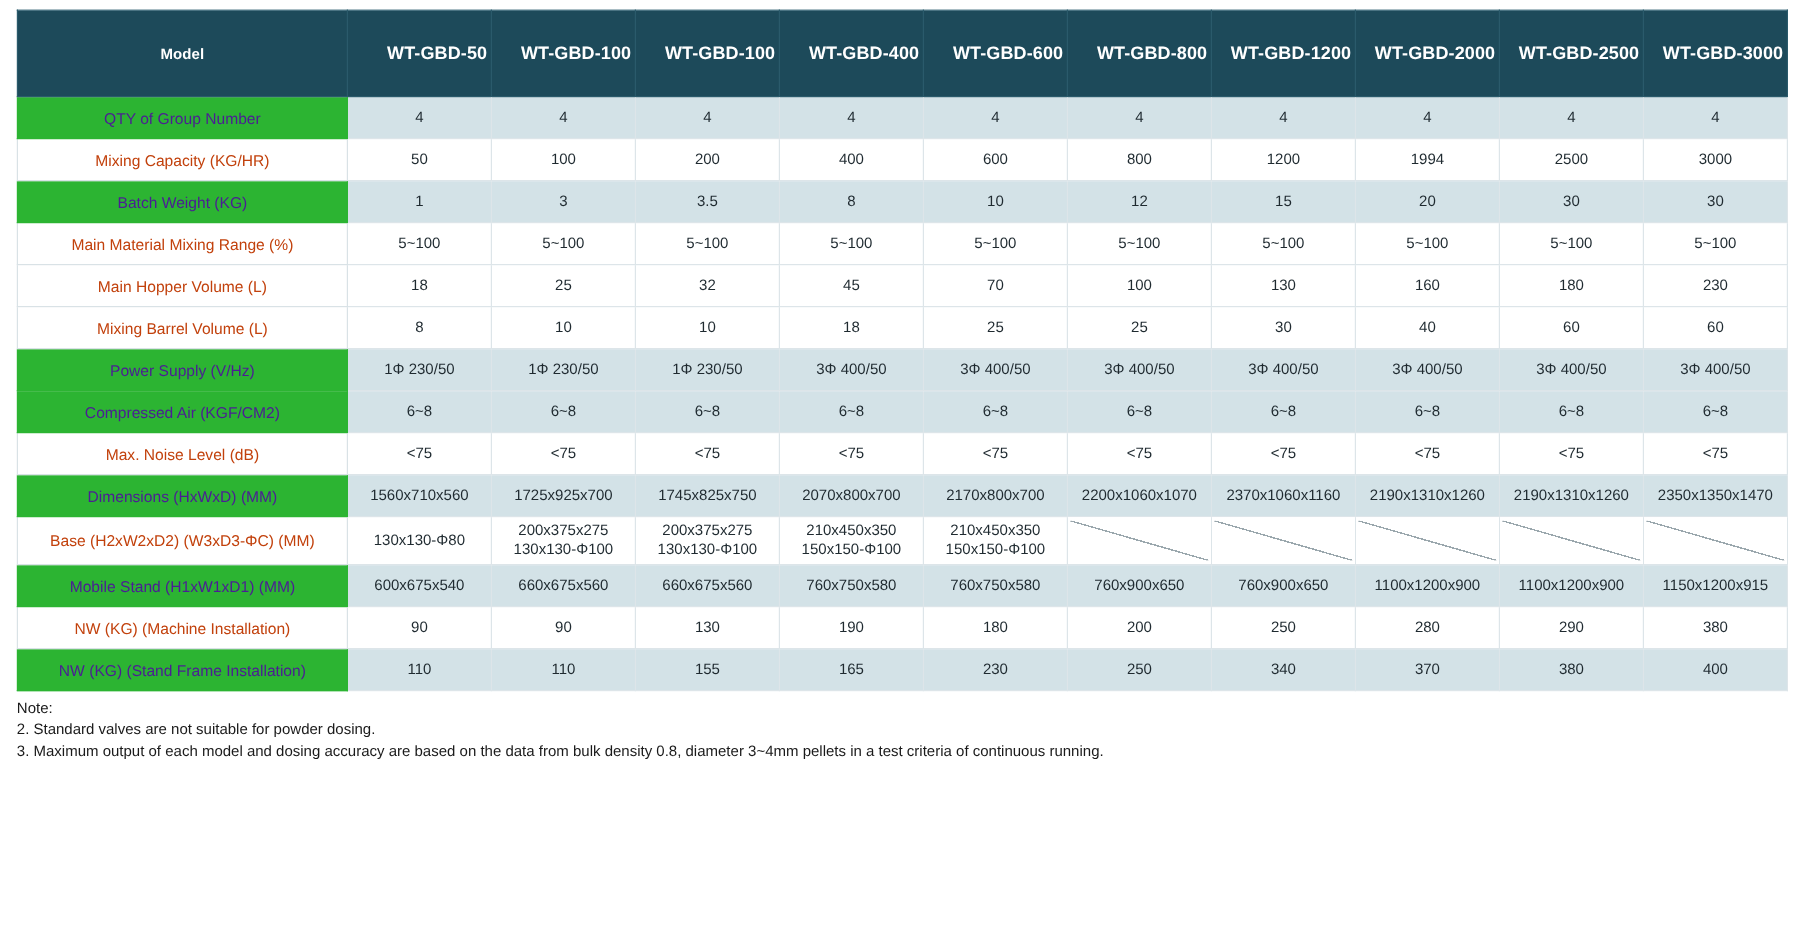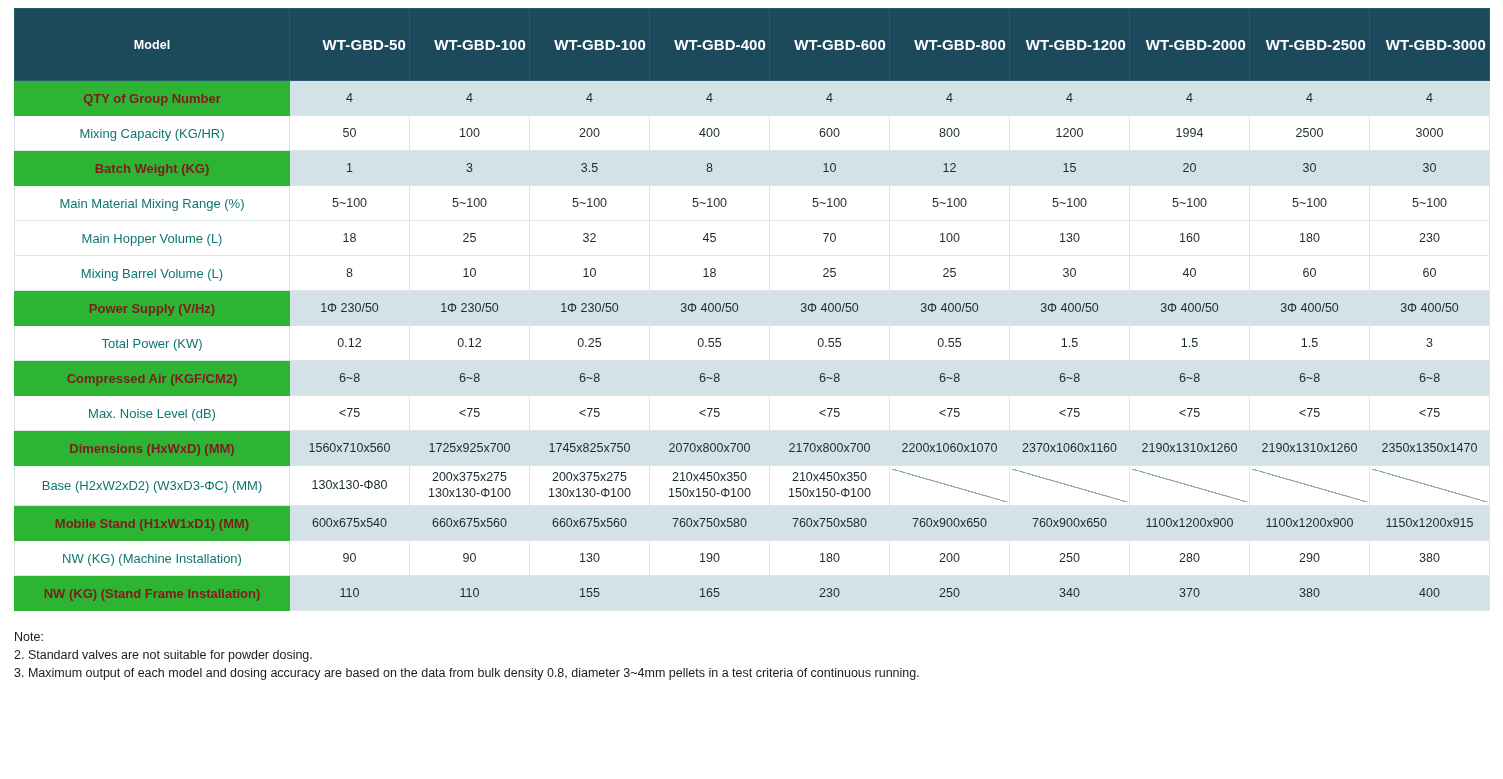--- a/index.html
+++ b/index.html
@@ -43,28 +43,28 @@
   thead th.model-head { font-size: 15px; text-align: right; }
 
   
   td.rowlabel {
     height: 35px;
     text-align: center;
     vertical-align: middle;
     font-size: 13px;
     padding: 2px 6px;
     border: 1px solid #d9e2e6;
-    color: #0f766e;
+    color: #c2410c;
     background: #ffffff;
     white-space: nowrap;
   }
   tr.green td.rowlabel {
     background: #2cb432;
-    color: #7f1d1d;
-    font-weight: bold;
+    color: #4c1d95;
+    font-weight: normal;
     border-color: #2cb432;
   }
 
   
   td.val {
     height: 35px;
     text-align: center;
     vertical-align: middle;
     font-size: 12.5px;
     color: #1f2a30;
@@ -100,21 +100,21 @@
     top: 3px;
     bottom: 3px;
     background-image: linear-gradient(to top right,
       transparent 0%, transparent calc(50% - 0.6px),
       #9aa7ad calc(50% - 0.6px), #9aa7ad calc(50% + 0.6px),
       transparent calc(50% + 0.6px), transparent 100%);
   }
 
   
   .notes {
-    margin-top: 18px;
+    margin-top: 6px;
     font-size: 12.5px;
     color: #1a1a1a;
     line-height: 1.42;
   }
   .notes div { white-space: nowrap; }
 </style>
 </head>
 <body>
 
 <div class="sheet">
@@ -233,33 +233,20 @@
           <td class="val">1Φ  230/50</td>
           <td class="val">1Φ  230/50</td>
           <td class="val">3Φ  400/50</td>
           <td class="val">3Φ  400/50</td>
           <td class="val">3Φ  400/50</td>
           <td class="val">3Φ  400/50</td>
           <td class="val">3Φ  400/50</td>
           <td class="val">3Φ  400/50</td>
           <td class="val">3Φ  400/50</td>
         </tr>
-        <tr class="">
-          <td class="rowlabel">Total Power (KW)</td>
-          <td class="val">0.12</td>
-          <td class="val">0.12</td>
-          <td class="val">0.25</td>
-          <td class="val">0.55</td>
-          <td class="val">0.55</td>
-          <td class="val">0.55</td>
-          <td class="val">1.5</td>
-          <td class="val">1.5</td>
-          <td class="val">1.5</td>
-          <td class="val">3</td>
-        </tr>
         <tr class="green ">
           <td class="rowlabel">Compressed Air (KGF/CM2)</td>
           <td class="val">6~8</td>
           <td class="val">6~8</td>
           <td class="val">6~8</td>
           <td class="val">6~8</td>
           <td class="val">6~8</td>
           <td class="val">6~8</td>
           <td class="val">6~8</td>
           <td class="val">6~8</td>

